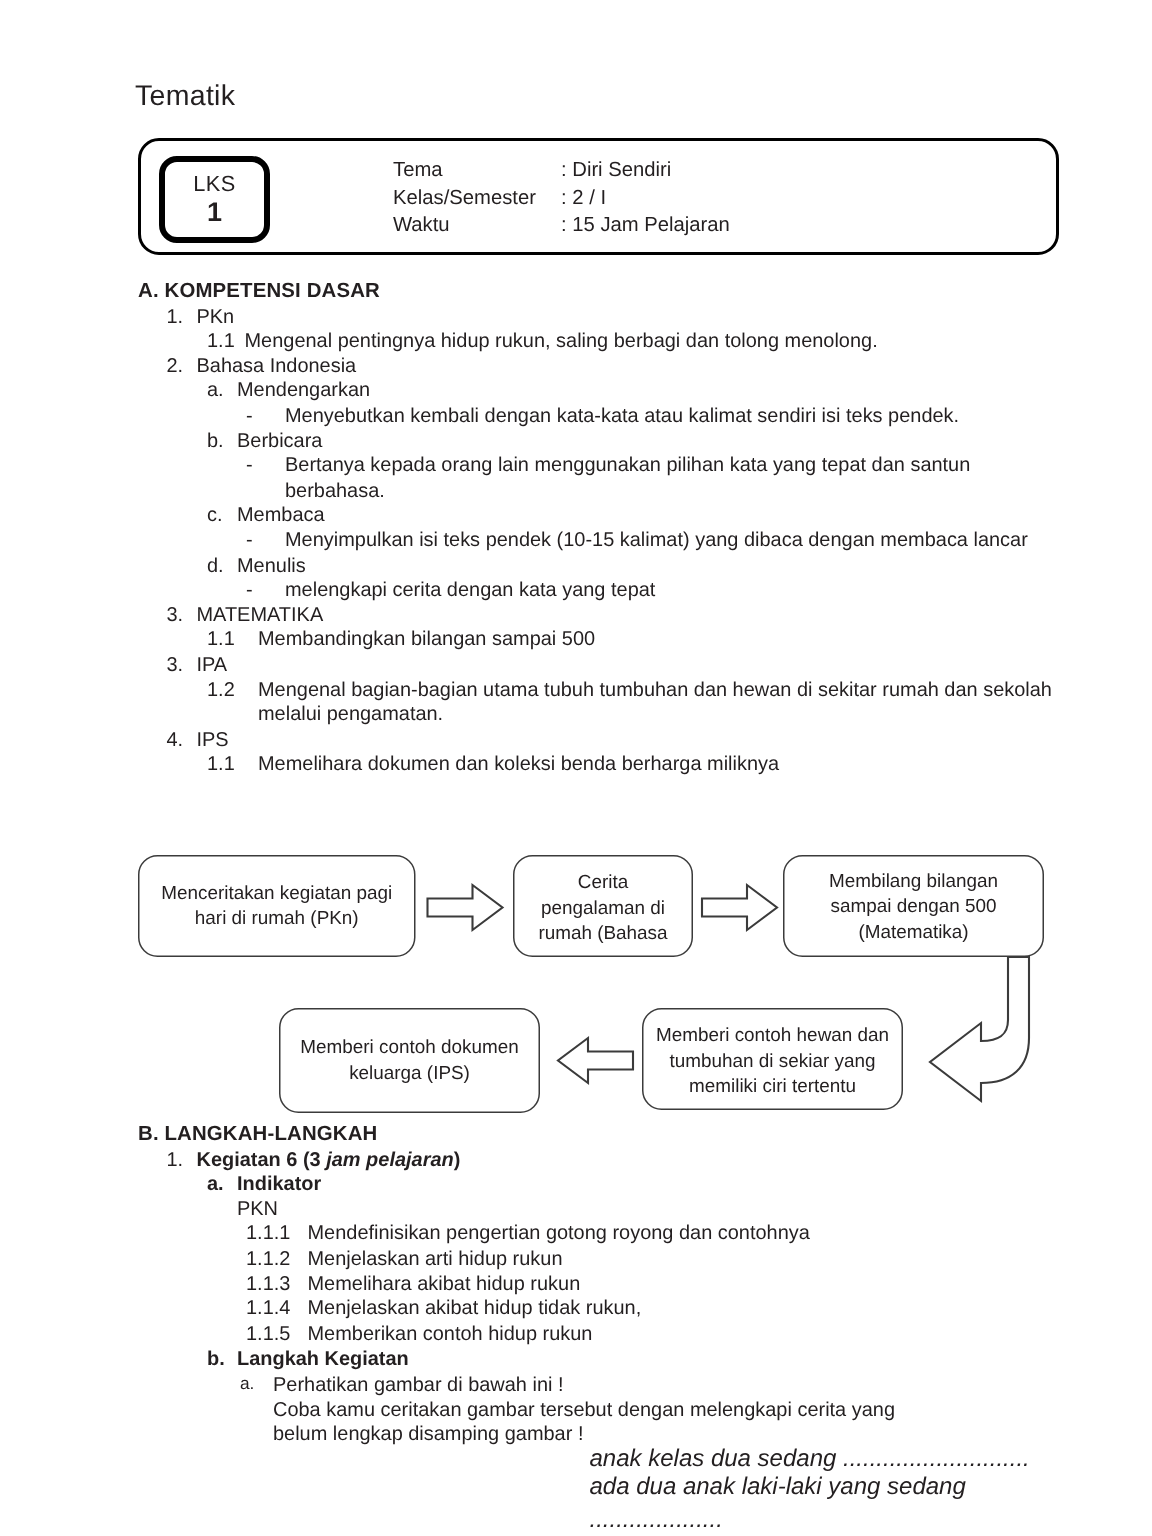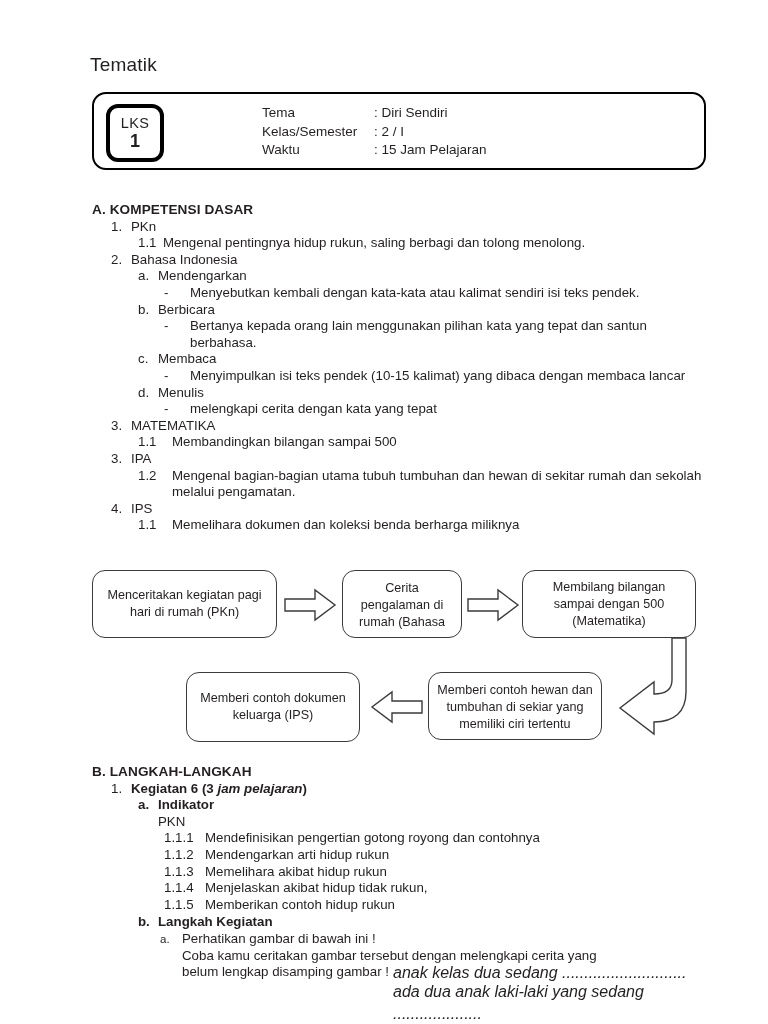--- a/index.html
+++ b/index.html
@@ -41,21 +41,21 @@
     width: 614px;
     height: 78px;
     border: 2.5px solid #000;
     border-radius: 14px;
     box-sizing: border-box;
   }
   .lks-badge {
     position: absolute;
     left: 12px;
     top: 10px;
-    width: 58px;
+    width: 74px;
     height: 58px;
     border: 4px solid #000;
     border-radius: 12px;
     box-sizing: border-box;
     display: flex;
     flex-direction: column;
     align-items: center;
     justify-content: center;
     line-height: 1;
   }
@@ -79,21 +79,20 @@
   .meta-label { width: 112px; }
   .meta-value { white-space: nowrap; }
 
   
   .sec {
     position: absolute;
     left: 92px;
     width: 640px;
     font-size: 13.3px;
     line-height: 16.6px;
-    margin-top: 16px;
   }
   .sec-head {
     font-weight: bold;
     font-size: 13.6px;
     letter-spacing: .1px;
   }
   .row { display: flex; align-items: flex-start; }
   .marker { flex: 0 0 auto; }
   .body-txt { flex: 1 1 auto; }
   .b { font-weight: bold; }
@@ -307,21 +306,21 @@
     <div class="row" style="margin-left:66px;">
       <span class="body-txt">PKN</span>
     </div>
 
     <div class="row" style="margin-left:72px;">
       <span class="marker mk-dot3">1.1.1</span>
       <span class="body-txt">Mendefinisikan pengertian gotong royong dan contohnya</span>
     </div>
     <div class="row" style="margin-left:72px;">
       <span class="marker mk-dot3">1.1.2</span>
-      <span class="body-txt">Mendengarkan  arti hidup rukun</span>
+      <span class="body-txt">Menjelaskan  arti hidup rukun</span>
     </div>
     <div class="row" style="margin-left:72px;">
       <span class="marker mk-dot3">1.1.3</span>
       <span class="body-txt">Memelihara  akibat hidup rukun</span>
     </div>
     <div class="row" style="margin-left:72px;">
       <span class="marker mk-dot3">1.1.4</span>
       <span class="body-txt">Menjelaskan  akibat hidup tidak rukun,</span>
     </div>
     <div class="row" style="margin-left:72px;">

